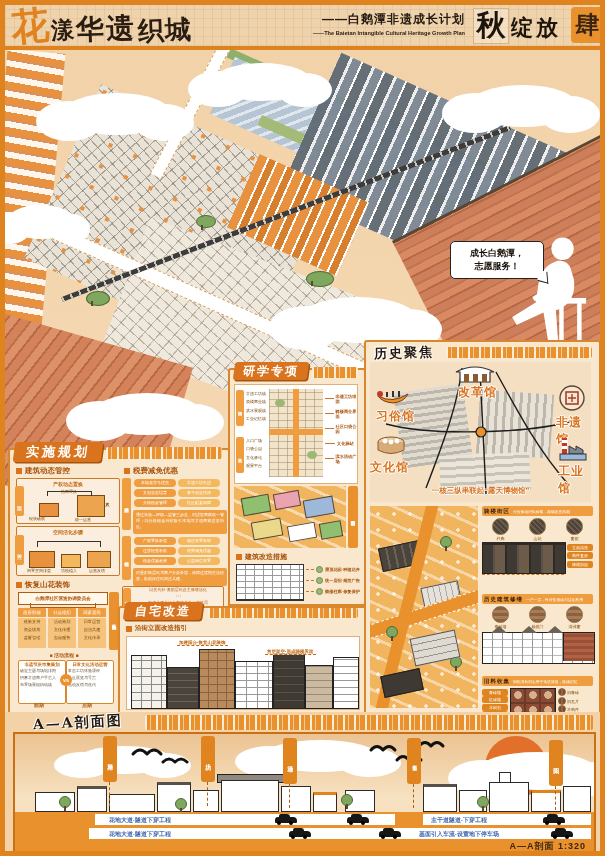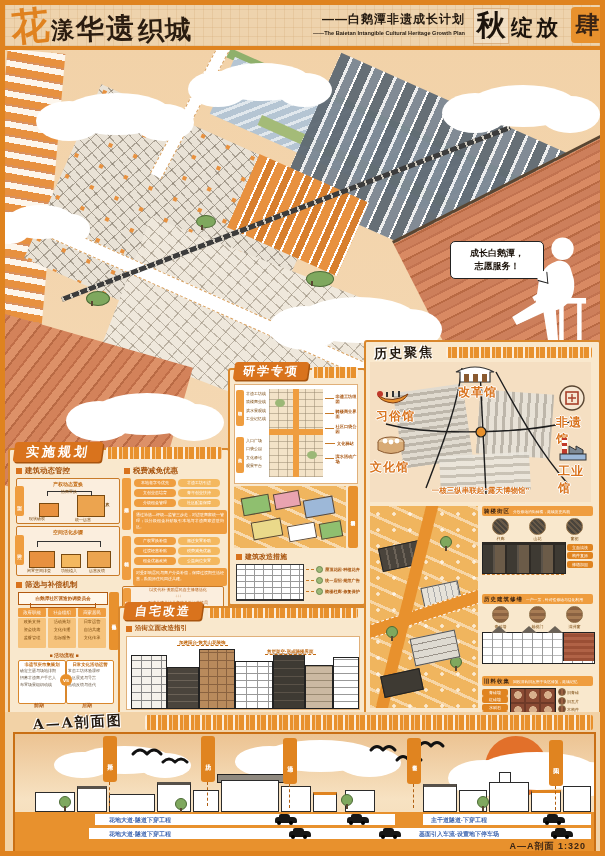--- a/index.html
+++ b/index.html
@@ -195,21 +195,21 @@
       <div class="abs" style="left:20px;top:14px;width:62px;height:5px;border:1px solid #333;border-bottom:none;"></div>
       <div class="abs" style="left:12px;top:24px;width:24px;height:15px;background:#e8913f;border:1px solid #7a4a10;"></div>
       <div class="abs" style="left:44px;top:27px;width:18px;height:12px;background:#f4b85f;border:1px solid #7a4a10;"></div>
       <div class="abs" style="left:70px;top:24px;width:22px;height:15px;background:#eca44f;border:1px solid #7a4a10;"></div>
       <span class="abs" style="left:10px;top:41px;font-size:4px;color:#7a4a10;">闲置空间排查</span>
       <span class="abs" style="left:44px;top:41px;font-size:4px;color:#7a4a10;">功能植入</span>
       <span class="abs" style="left:72px;top:41px;font-size:4px;color:#7a4a10;">运营反馈</span>
     </div>
 
     <div class="sqh abs" style="left:6px;top:130px;font-size:7.5px;">
-      <span>筛选与补偿机制</span>
+      <span>恢复山花装饰</span>
     </div>
     <div class="abs" style="left:8px;top:142px;width:88px;height:11px;border:1px solid #b25a10;background:#fff7ea;
                 font-size:4.6px;font-weight:bold;color:#b25a10;display:flex;align-items:center;justify-content:center;">白鹅潭社区营造协调委员会</div>
     <div class="abs" style="left:20px;top:153px;width:64px;height:4px;border:1px solid #b25a10;border-top:none;"></div>
     <div class="abs" style="left:8px;top:158px;width:90px;display:flex;gap:2px;">
         <div style="width:28px;">
         <div style="height:9px;background:#ef9d3f;color:#fff;font-size:4.4px;display:flex;align-items:center;justify-content:center;border-radius:1px;">政府职能</div>
         <div class="blist" style="margin-top:1px;height:30px;background:#f6c37c;color:#7a4a10;font-size:4.2px;line-height:1.9;text-align:center;border-radius:1px;">政策支持
 资金统筹
 监督管理</div>

